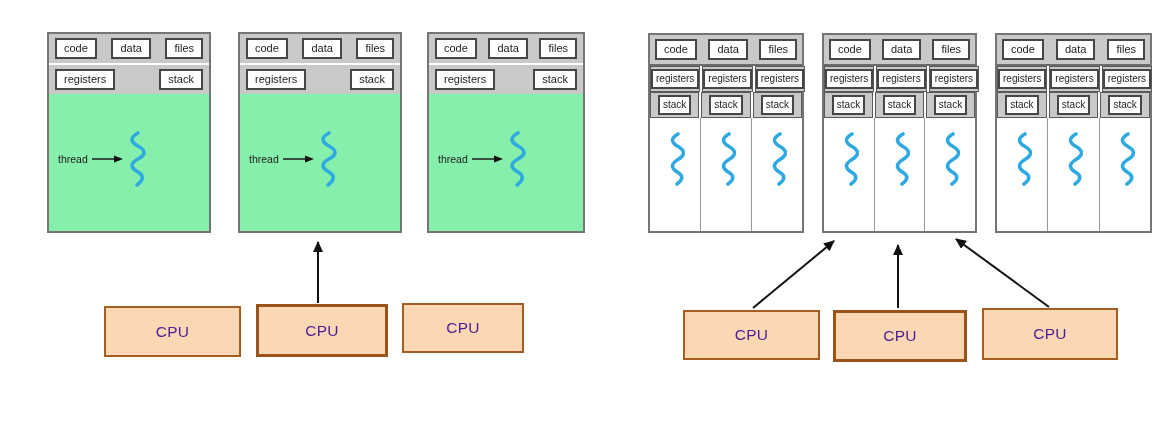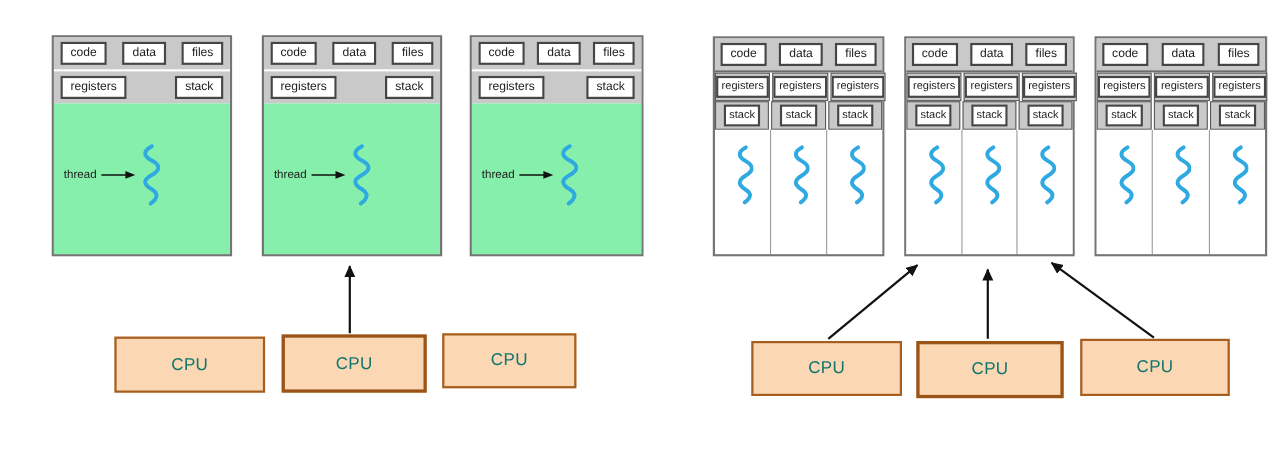--- a/index.html
+++ b/index.html
@@ -39,21 +39,21 @@
     justify-content:center;height:26px;box-sizing:border-box;
   }
   .m-body{flex:1;display:flex;background:#ffffff;}
   .m-col{flex:1;display:flex;justify-content:center;align-items:flex-start;
     padding-top:13px;border-right:1px solid #999999;box-sizing:border-box;}
   .m-col:last-child{border-right:none;}
   
   .cpu{
     position:absolute;background:#fbd7b4;border:2px solid #a55e1f;
     box-sizing:border-box;display:flex;align-items:center;justify-content:center;
-    font-size:15.5px;letter-spacing:0.3px;color:#0f766e;
+    font-size:15.5px;letter-spacing:0.3px;color:#4c1d95;
   }
   .cpu.thick{border-width:3px;border-color:#9a5418;}
   
   .arrows{position:absolute;left:0;top:0;pointer-events:none;}
 </style>
 </head>
 <body>
 
 <div class="canvas">
 

